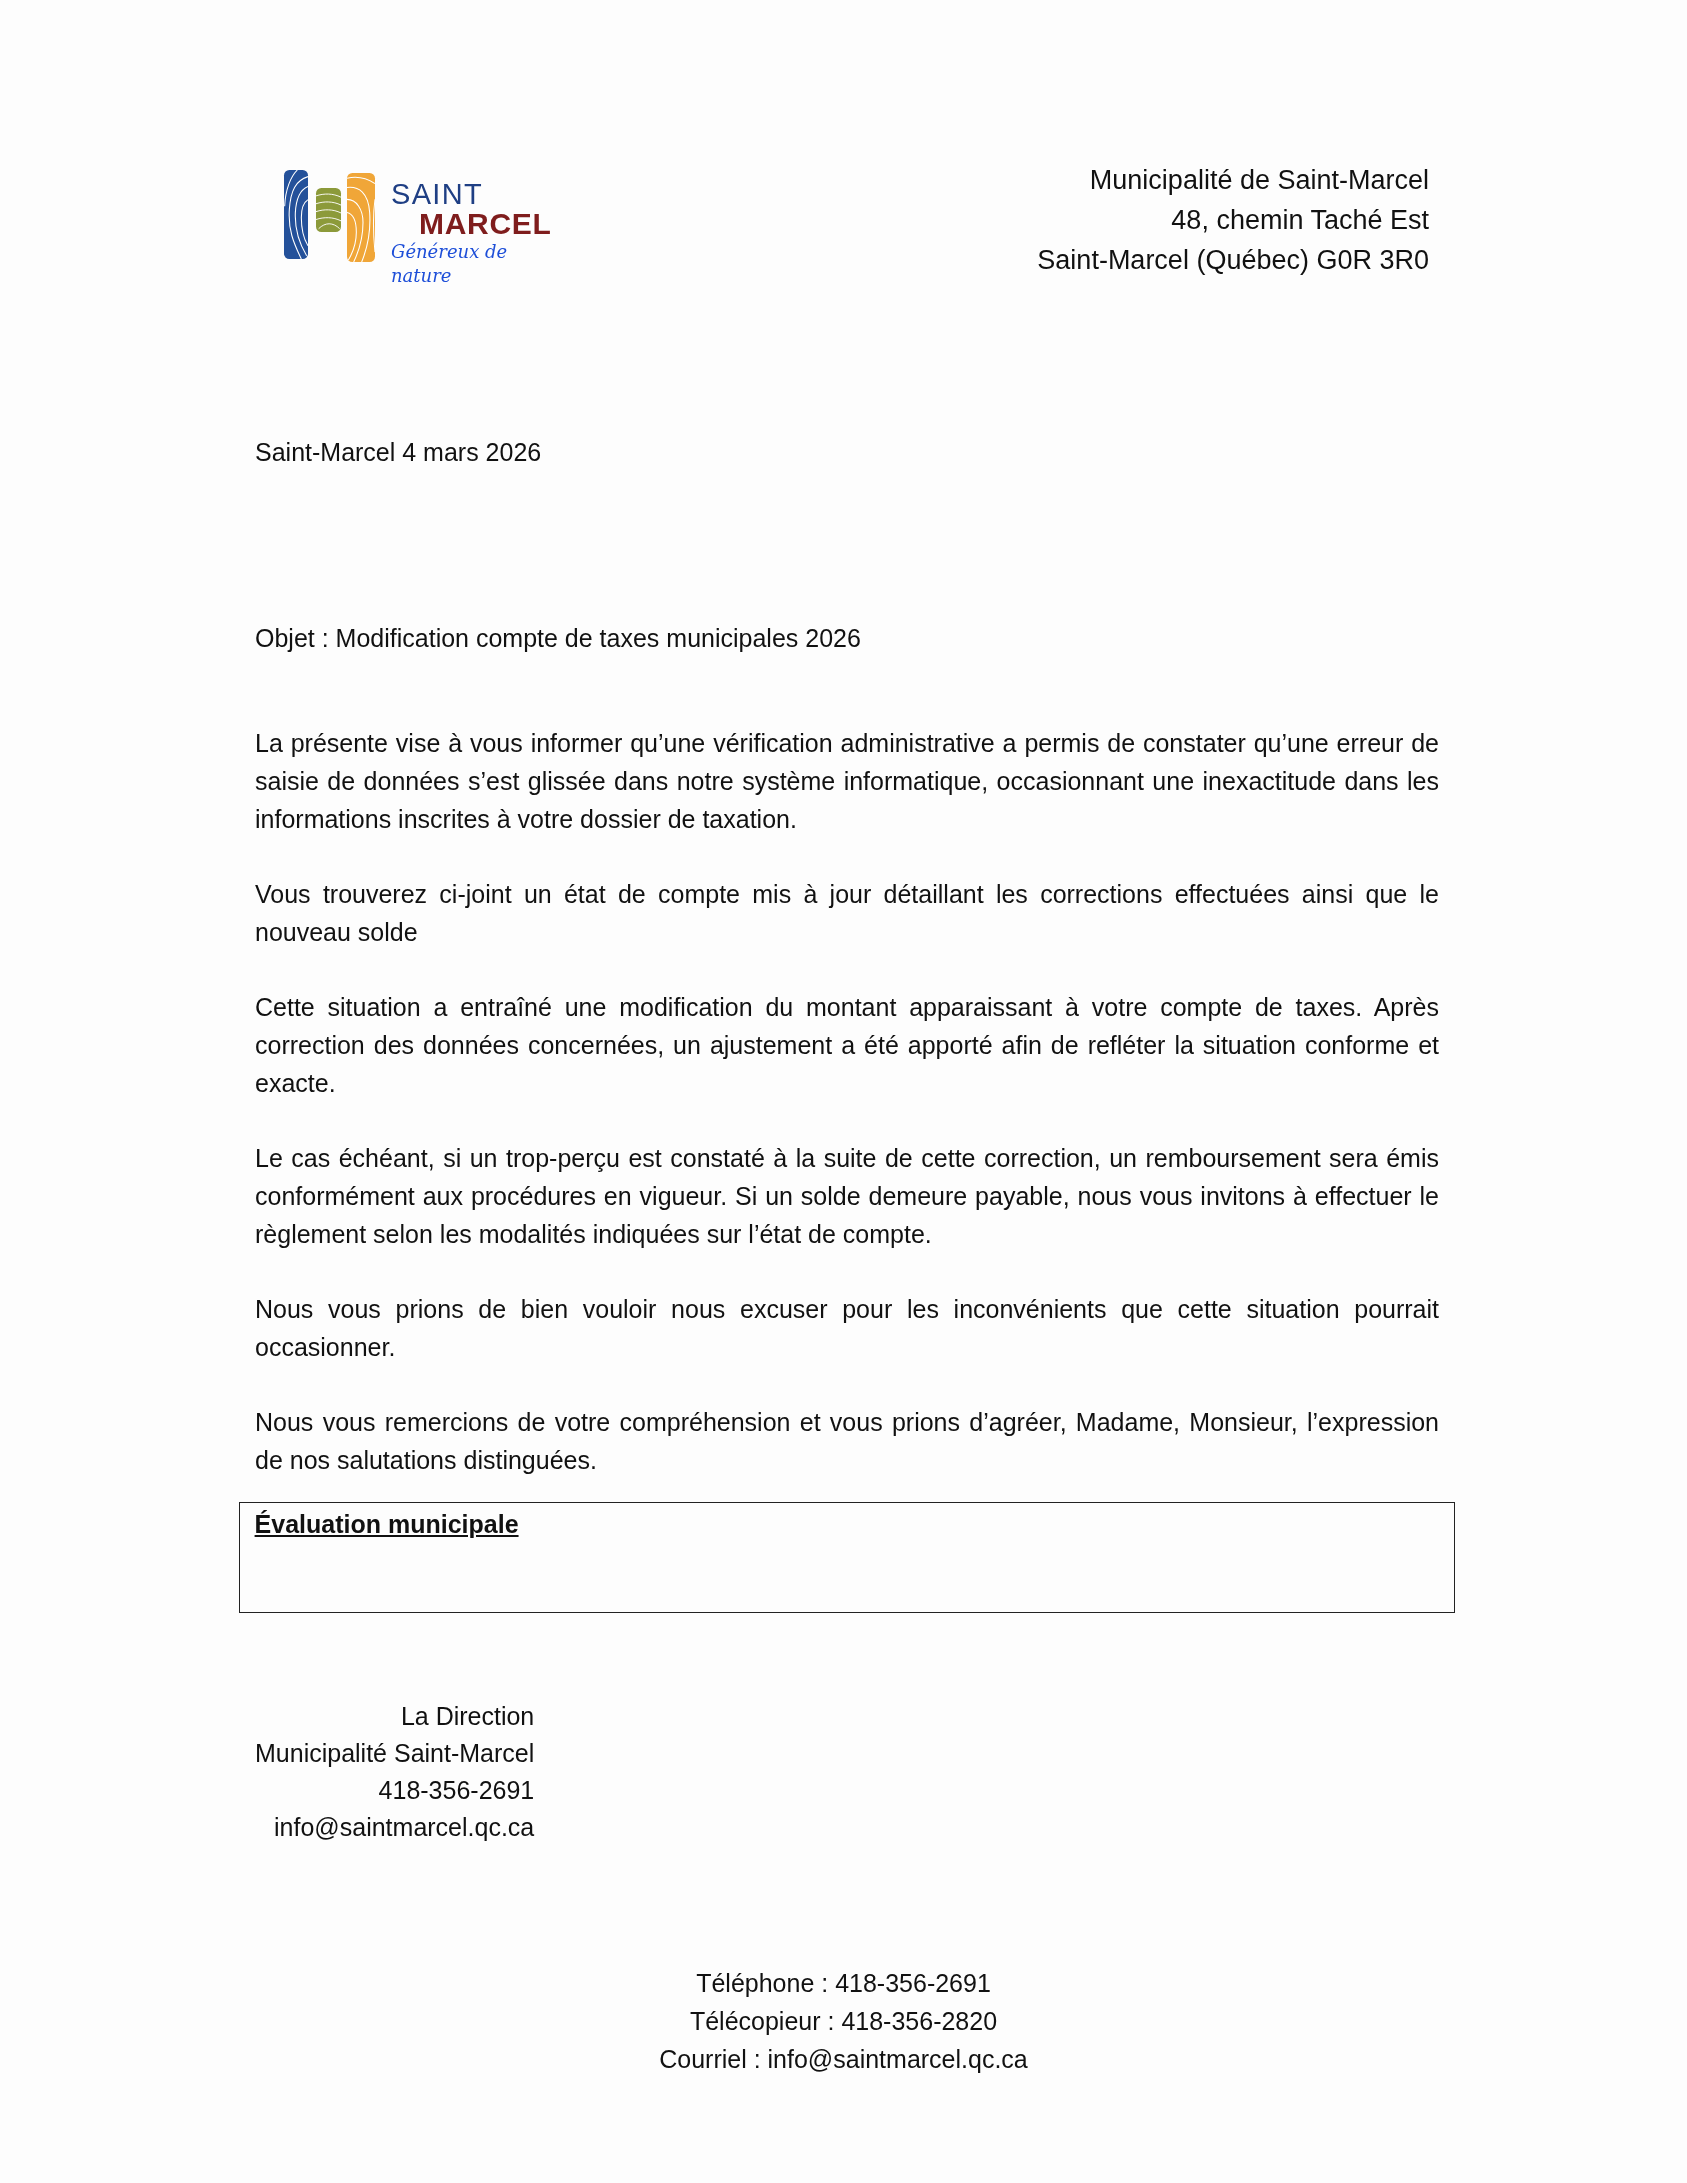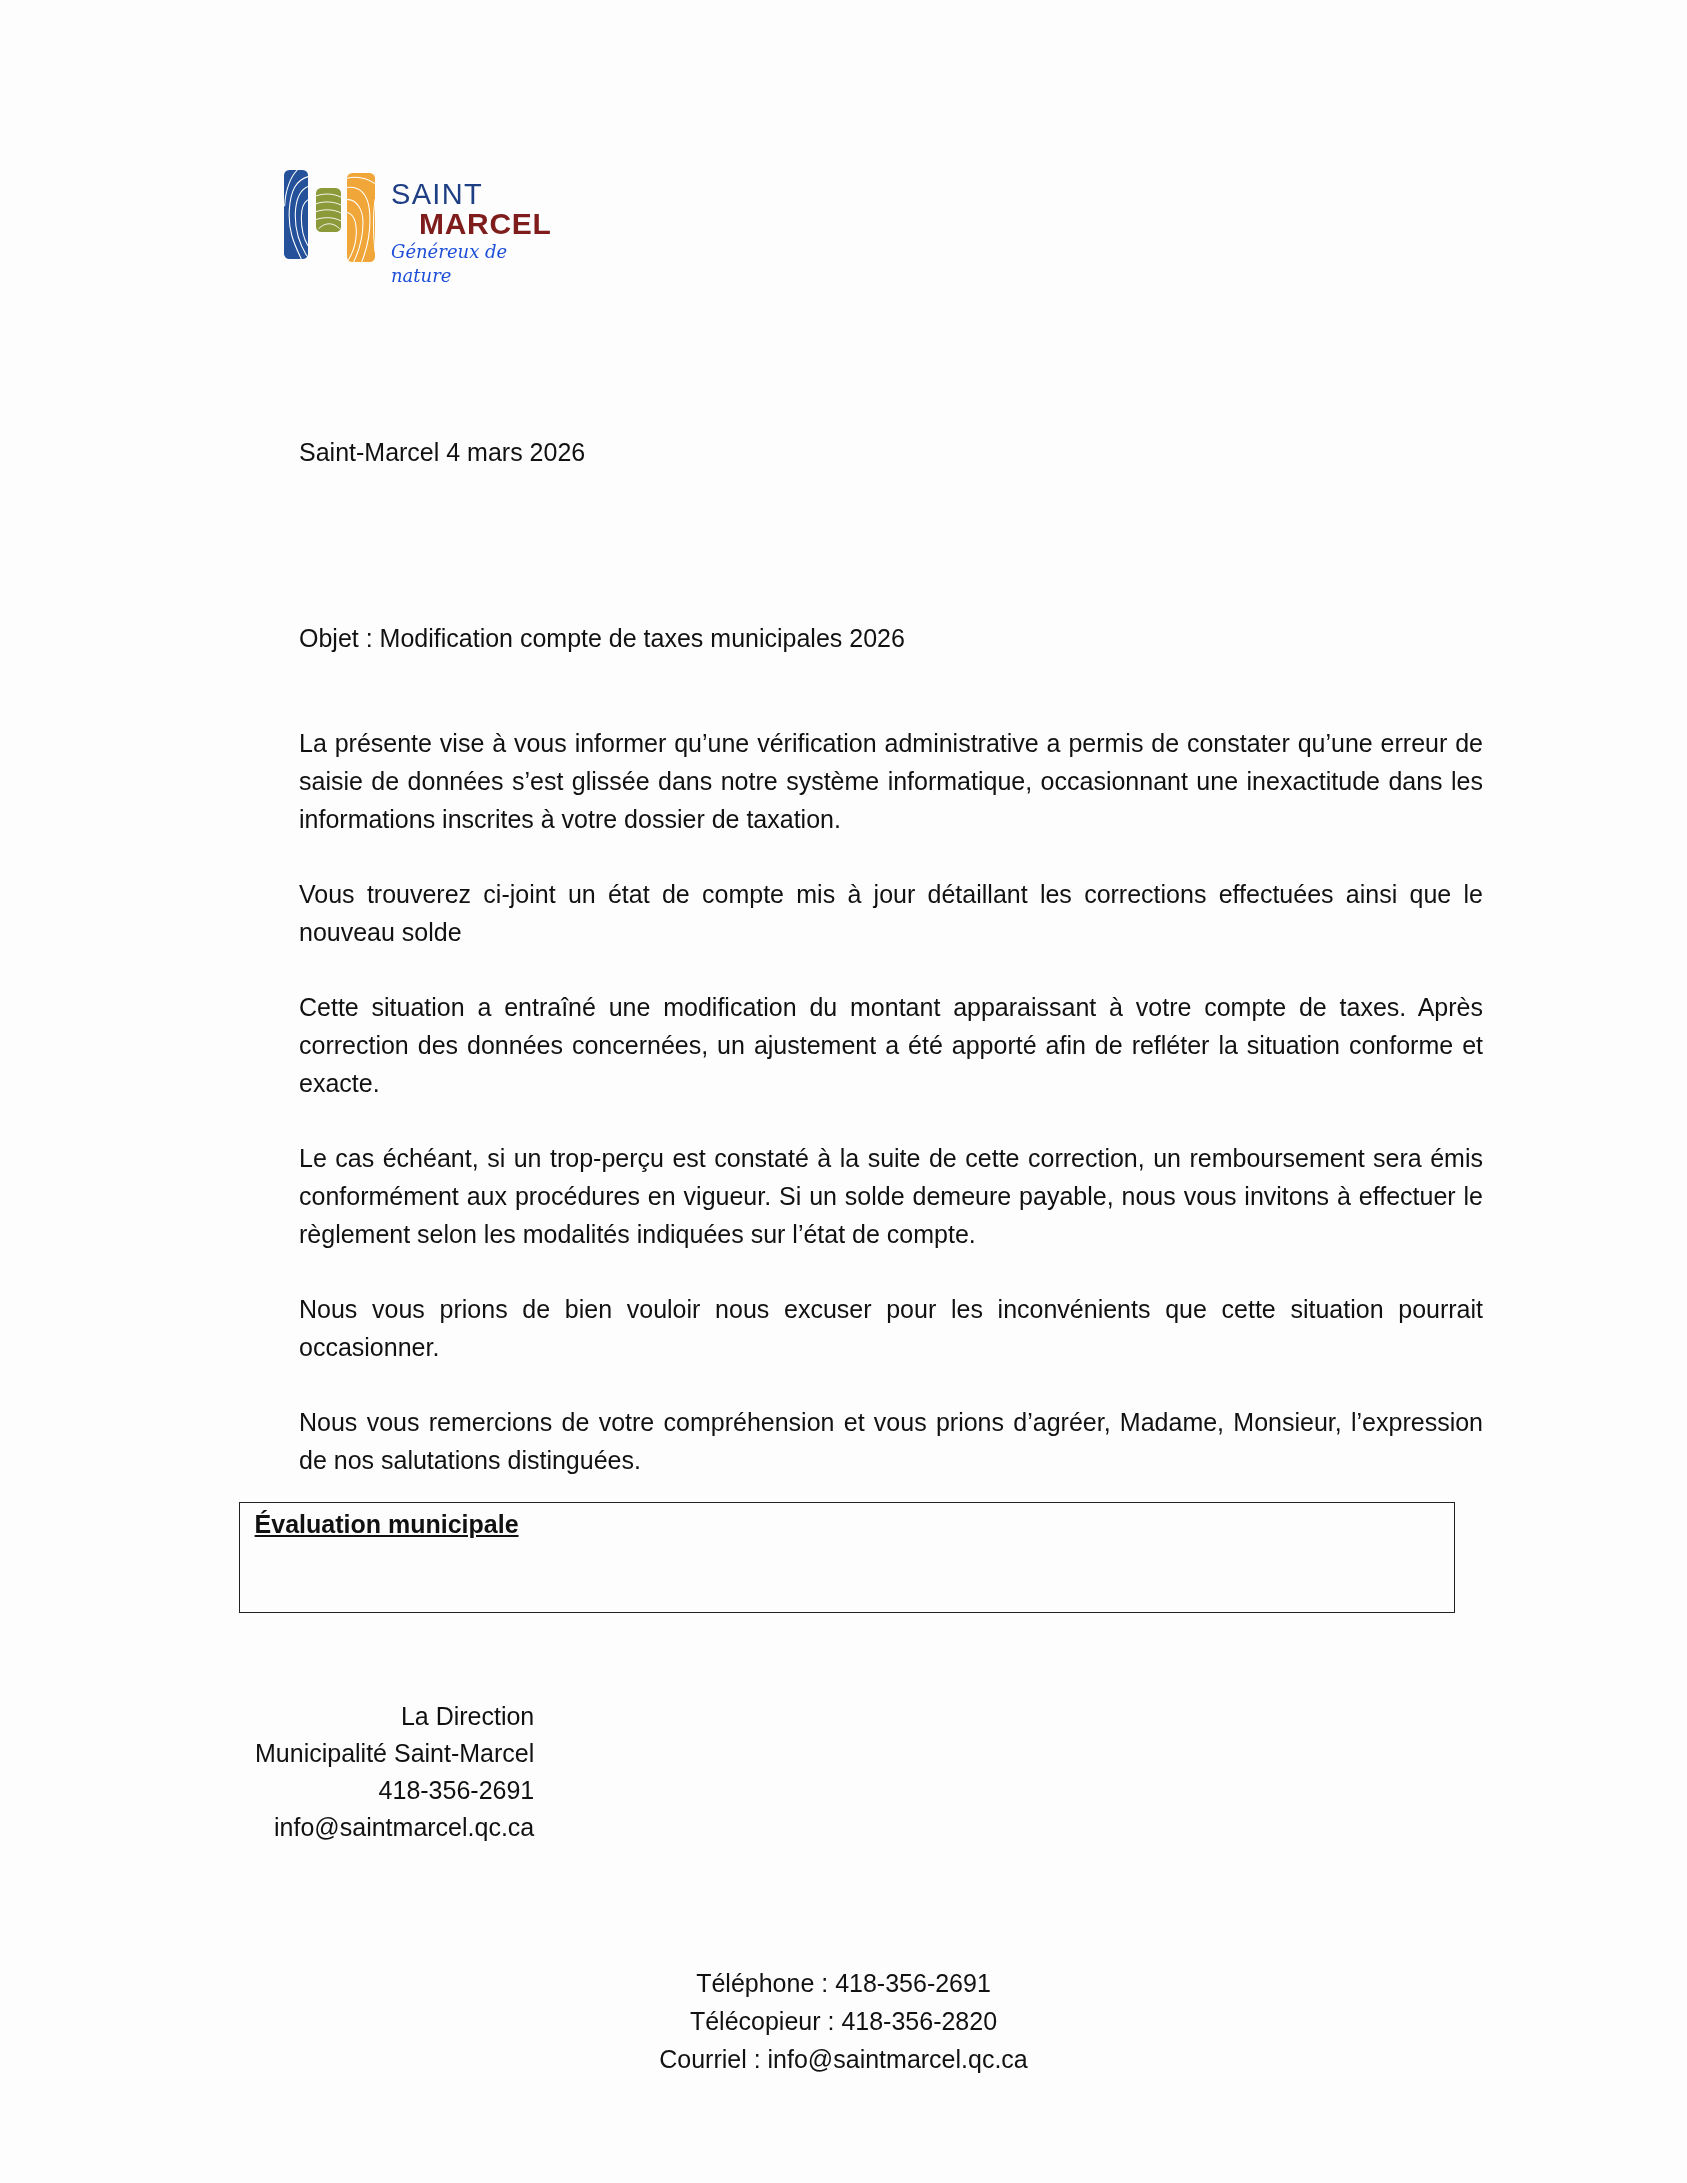--- a/index.html
+++ b/index.html
@@ -14,21 +14,21 @@
     .mark.blue { left: 2.6px; top: 5.3px; width: 24px; height: 89px; background: #24519a; }
     .mark.green { left: 35px; top: 23px; width: 25px; height: 44px; background: #8c9a3a; }
     .mark.orange { left: 66px; top: 8px; width: 28px; height: 89px; background: #f0a638; }
     .mark svg { position: absolute; left: 0; top: 0; width: 100%; height: 100%; }
     .logo-text { position: absolute; left: 110px; top: 14.6px; }
     .logo-saint { font-size: 29px; letter-spacing: 1.3px; color: #1f3f84; line-height: 29px; }
     .logo-marcel { font-size: 30px; font-weight: bold; letter-spacing: 0.7px; color: #7f1d1d; line-height: 29px; margin-left: 28px; }
     .logo-tagline { font-family: "DejaVu Serif", serif; font-style: italic; font-size: 18px; color: #1d4ed8; line-height: 24px; margin-top: 2.6px; }
 
     .sender { position: absolute; right: 258px; top: 160px; text-align: right; font-size: 27px; line-height: 40px; }
-    .text { font-size: 25px; line-height: 38px; margin-left: 44px; }
+    .text { font-size: 25px; line-height: 38px; }
     .date { position: absolute; left: 255px; top: 433px; }
     .subject { position: absolute; left: 255px; top: 619px; }
     .body { position: absolute; left: 255px; top: 724px; width: 1184px; }
     .para { margin: 0 0 37px 0; text-align: justify; }
     .notice {
       position: absolute; left: 239px; top: 1502px; width: 1216px; height: 111px;
       border: 1.3px solid #222; box-sizing: border-box; padding: 5.3px 13.2px 0 14.6px;
     }
     .notice-title { font-weight: bold; font-size: 25px; line-height: 33px; text-decoration: underline; }
     .notice-text { font-size: 25px; line-height: 38px; }
@@ -69,20 +69,25 @@
         </svg>
       </div>
     </div>
     <div class="logo-text">
       <div class="logo-saint">SAINT</div>
       <div class="logo-marcel">MARCEL</div>
       <div class="logo-tagline">Généreux de nature</div>
     </div>
   </div>
 
+  <div class="sender">
+    <div>Municipalité de Saint-Marcel</div>
+    <div>48, chemin Taché Est</div>
+    <div>Saint-Marcel (Québec) G0R 3R0</div>
+  </div>
 
   <div class="date text">Saint-Marcel 4 mars 2026</div>
 
   <div class="subject text">Objet : Modification compte de taxes municipales 2026</div>
 
   <div class="body text">
     <p class="para">La présente vise à vous informer qu’une vérification administrative a permis de constater qu’une erreur de saisie de données s’est glissée dans notre système informatique, occasionnant une inexactitude dans les informations inscrites à votre dossier de taxation.</p>
     <p class="para">Vous trouverez ci-joint un état de compte mis à jour détaillant les corrections effectuées ainsi que le nouveau solde</p>
     <p class="para">Cette situation a entraîné une modification du montant apparaissant à votre compte de taxes. Après correction des données concernées, un ajustement a été apporté afin de refléter la situation conforme et exacte.</p>
     <p class="para">Le cas échéant, si un trop-perçu est constaté à la suite de cette correction, un remboursement sera émis conformément aux procédures en vigueur.  Si un solde demeure payable, nous vous invitons à effectuer le règlement selon les modalités indiquées sur l’état de compte.</p>

